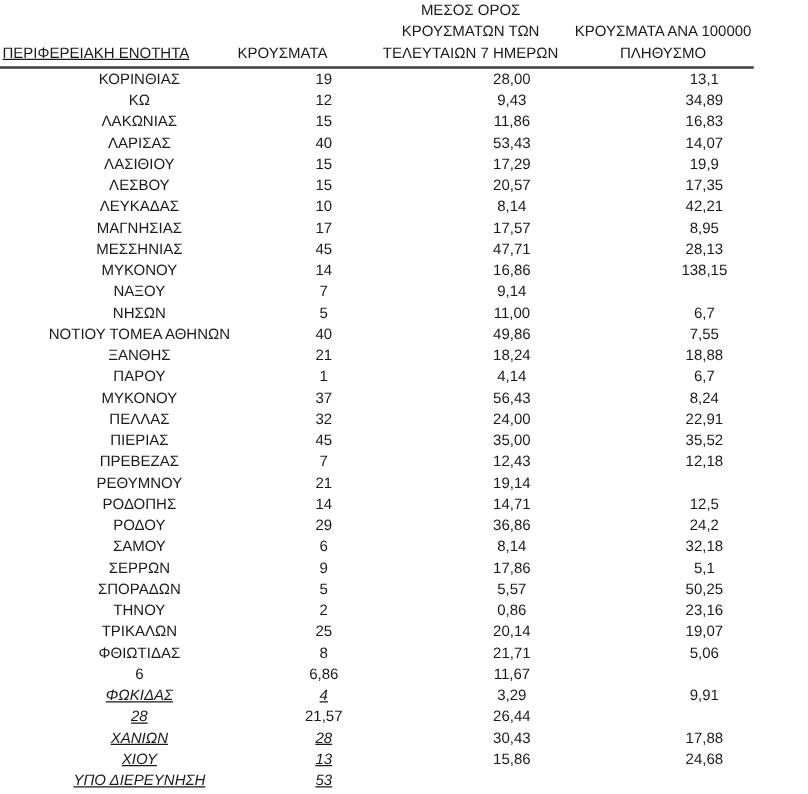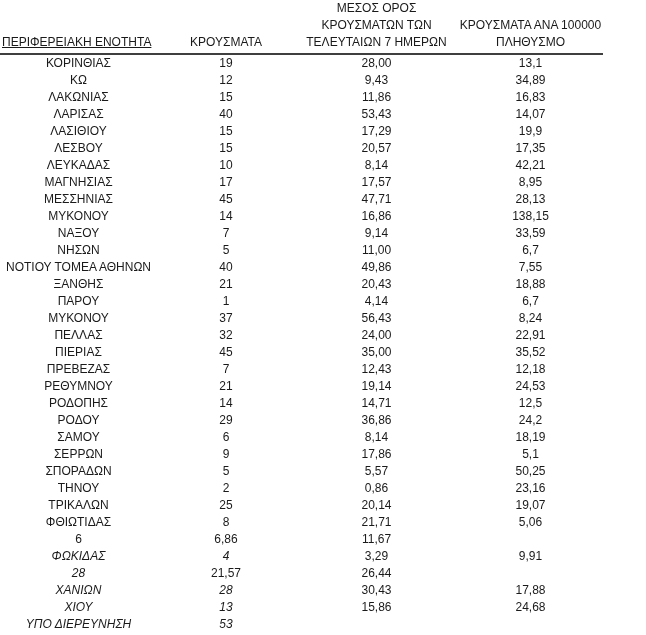--- a/index.html
+++ b/index.html
@@ -28,23 +28,24 @@
     text-align: center;
     line-height: 17px;
     padding-bottom: 3px;
   }
   .th.th1 { align-items: flex-start; text-align: left; padding-left: 2px; text-decoration: underline; }
   .row {
     display: grid;
     grid-template-columns: 157px 138px 163px 145px;
     height: 17px;
     line-height: 17px;
+    padding-left: 33px;
   }
   .cell { text-align: center; white-space: nowrap; overflow: visible; }
-  .row.it .c1, .row.it .c2 { font-style: italic; }
+  .row.it .c1, .row.it .c2 { font-style: italic; text-decoration: underline; }
 </style>
 </head>
 <body>
 
 <div class="page">
   <div class="tbl">
     <div class="thead">
       <div class="th th1">
         <div>ΠΕΡΙΦΕΡΕΙΑΚΗ ΕΝΟΤΗΤΑ</div>
       </div>
@@ -119,38 +120,37 @@
         <div class="row">
     <div class="cell c1">ΜΥΚΟΝΟΥ</div>
     <div class="cell c2">14</div>
     <div class="cell c3">16,86</div>
     <div class="cell c4">138,15</div>
   </div>
         <div class="row">
     <div class="cell c1">ΝΑΞΟΥ</div>
     <div class="cell c2">7</div>
     <div class="cell c3">9,14</div>
-    <div class="cell c4">33,59</div>
   </div>
         <div class="row">
     <div class="cell c1">ΝΗΣΩΝ</div>
     <div class="cell c2">5</div>
     <div class="cell c3">11,00</div>
     <div class="cell c4">6,7</div>
   </div>
         <div class="row">
     <div class="cell c1">ΝΟΤΙΟΥ ΤΟΜΕΑ ΑΘΗΝΩΝ</div>
     <div class="cell c2">40</div>
     <div class="cell c3">49,86</div>
     <div class="cell c4">7,55</div>
   </div>
         <div class="row">
     <div class="cell c1">ΞΑΝΘΗΣ</div>
     <div class="cell c2">21</div>
-    <div class="cell c3">20,43</div>
+    <div class="cell c3">18,24</div>
     <div class="cell c4">18,88</div>
   </div>
         <div class="row">
     <div class="cell c1">ΠΑΡΟΥ</div>
     <div class="cell c2">1</div>
     <div class="cell c3">4,14</div>
     <div class="cell c4">6,7</div>
   </div>
         <div class="row">
     <div class="cell c1">ΜΥΚΟΝΟΥ</div>
@@ -173,39 +173,38 @@
         <div class="row">
     <div class="cell c1">ΠΡΕΒΕΖΑΣ</div>
     <div class="cell c2">7</div>
     <div class="cell c3">12,43</div>
     <div class="cell c4">12,18</div>
   </div>
         <div class="row">
     <div class="cell c1">ΡΕΘΥΜΝΟΥ</div>
     <div class="cell c2">21</div>
     <div class="cell c3">19,14</div>
-    <div class="cell c4">24,53</div>
   </div>
         <div class="row">
     <div class="cell c1">ΡΟΔΟΠΗΣ</div>
     <div class="cell c2">14</div>
     <div class="cell c3">14,71</div>
     <div class="cell c4">12,5</div>
   </div>
         <div class="row">
     <div class="cell c1">ΡΟΔΟΥ</div>
     <div class="cell c2">29</div>
     <div class="cell c3">36,86</div>
     <div class="cell c4">24,2</div>
   </div>
         <div class="row">
     <div class="cell c1">ΣΑΜΟΥ</div>
     <div class="cell c2">6</div>
     <div class="cell c3">8,14</div>
-    <div class="cell c4">18,19</div>
+    <div class="cell c4">32,18</div>
   </div>
         <div class="row">
     <div class="cell c1">ΣΕΡΡΩΝ</div>
     <div class="cell c2">9</div>
     <div class="cell c3">17,86</div>
     <div class="cell c4">5,1</div>
   </div>
         <div class="row">
     <div class="cell c1">ΣΠΟΡΑΔΩΝ</div>
     <div class="cell c2">5</div>

